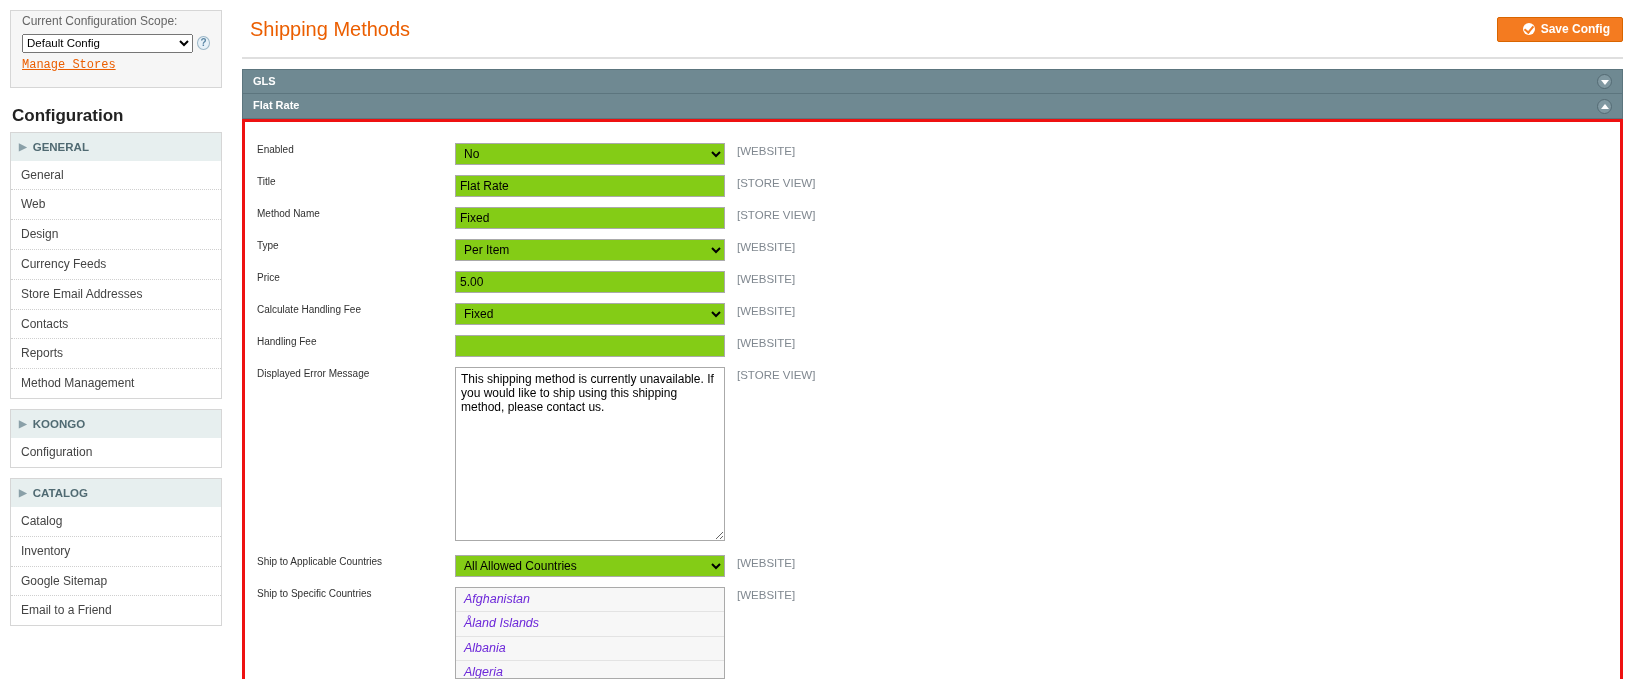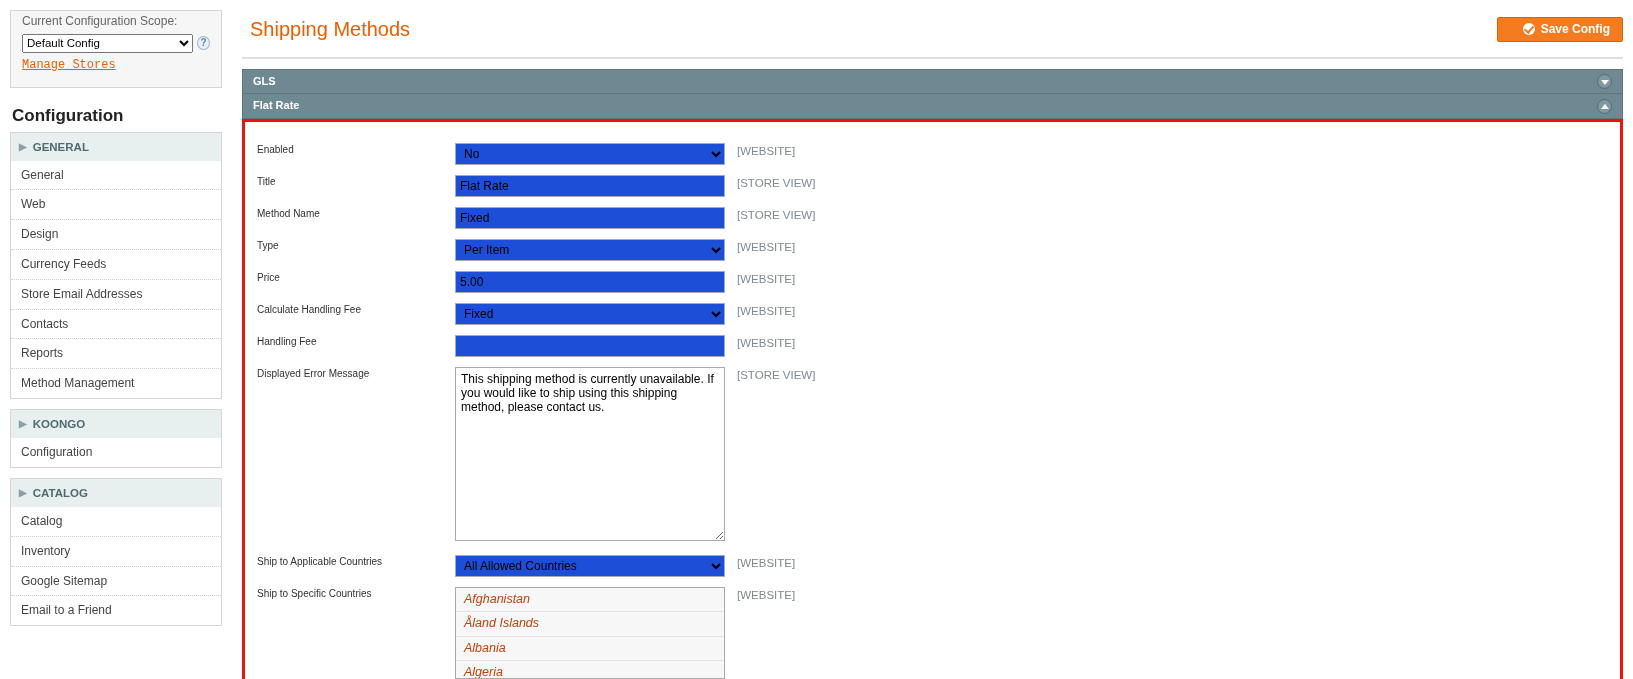--- a/index.html
+++ b/index.html
@@ -46,25 +46,25 @@
   .acc-bar + .acc-bar{border-top:none;}
   .acc-arrow{width:15px;height:15px;border:1px solid #536a73;border-radius:50%;background:#8098a1;position:relative;}
   .acc-arrow::after{content:"";position:absolute;left:3px;top:5px;border-left:4px solid transparent;border-right:4px solid transparent;}
   .acc-arrow.down::after{border-top:5px solid #fff;}
   .acc-arrow.up::after{border-bottom:5px solid #fff;top:4px;}
   .pane{border:3px solid #e11;border-top-width:3px;padding:18px 12px 10px 6px;margin-top:0;}
   table.fields{width:100%;border-collapse:collapse;}
   table.fields td{vertical-align:top;padding:3px 6px 7px;}
   td.lbl{width:198px;color:var(--label-gray);font-size:10px;padding-top:6px;}
   td.ctrl{width:280px;}
-  td.ctrl select,td.ctrl input[type=text]{width:270px;height:22px;font:12px Arial;border:1px solid #aaa;background:#1d4ed8;padding:1px 4px;}
+  td.ctrl select,td.ctrl input[type=text]{width:270px;height:22px;font:12px Arial;border:1px solid #aaa;background:#84cc16;padding:1px 4px;}
   td.ctrl textarea{width:270px;height:174px;font:12px Arial;border:1px solid #aaa;padding:4px 5px;resize:both;}
   td.scope{color:var(--scope-gray);font-size:11.5px;padding-top:6px;}
   .multi{width:270px;height:92px;border:1px solid #aaa;background:#f3f3f3;overflow-y:scroll;padding:0;}
-  .multi .opt{padding:3px 8px;color:#c2410c;font-style:italic;font-size:12.5px;border-bottom:1px solid #e3e3e3;background:#f7f7f7;cursor:default;}
+  .multi .opt{padding:3px 8px;color:#6d28d9;font-style:italic;font-size:12.5px;border-bottom:1px solid #e3e3e3;background:#f7f7f7;cursor:default;}
 </style>
 </head>
 <body>
 
 <div class="layout">
 
   <aside class="side">
     <div class="scope-box">
       <div class="scope-label">Current Configuration Scope:</div>
       <div class="scope-row">

